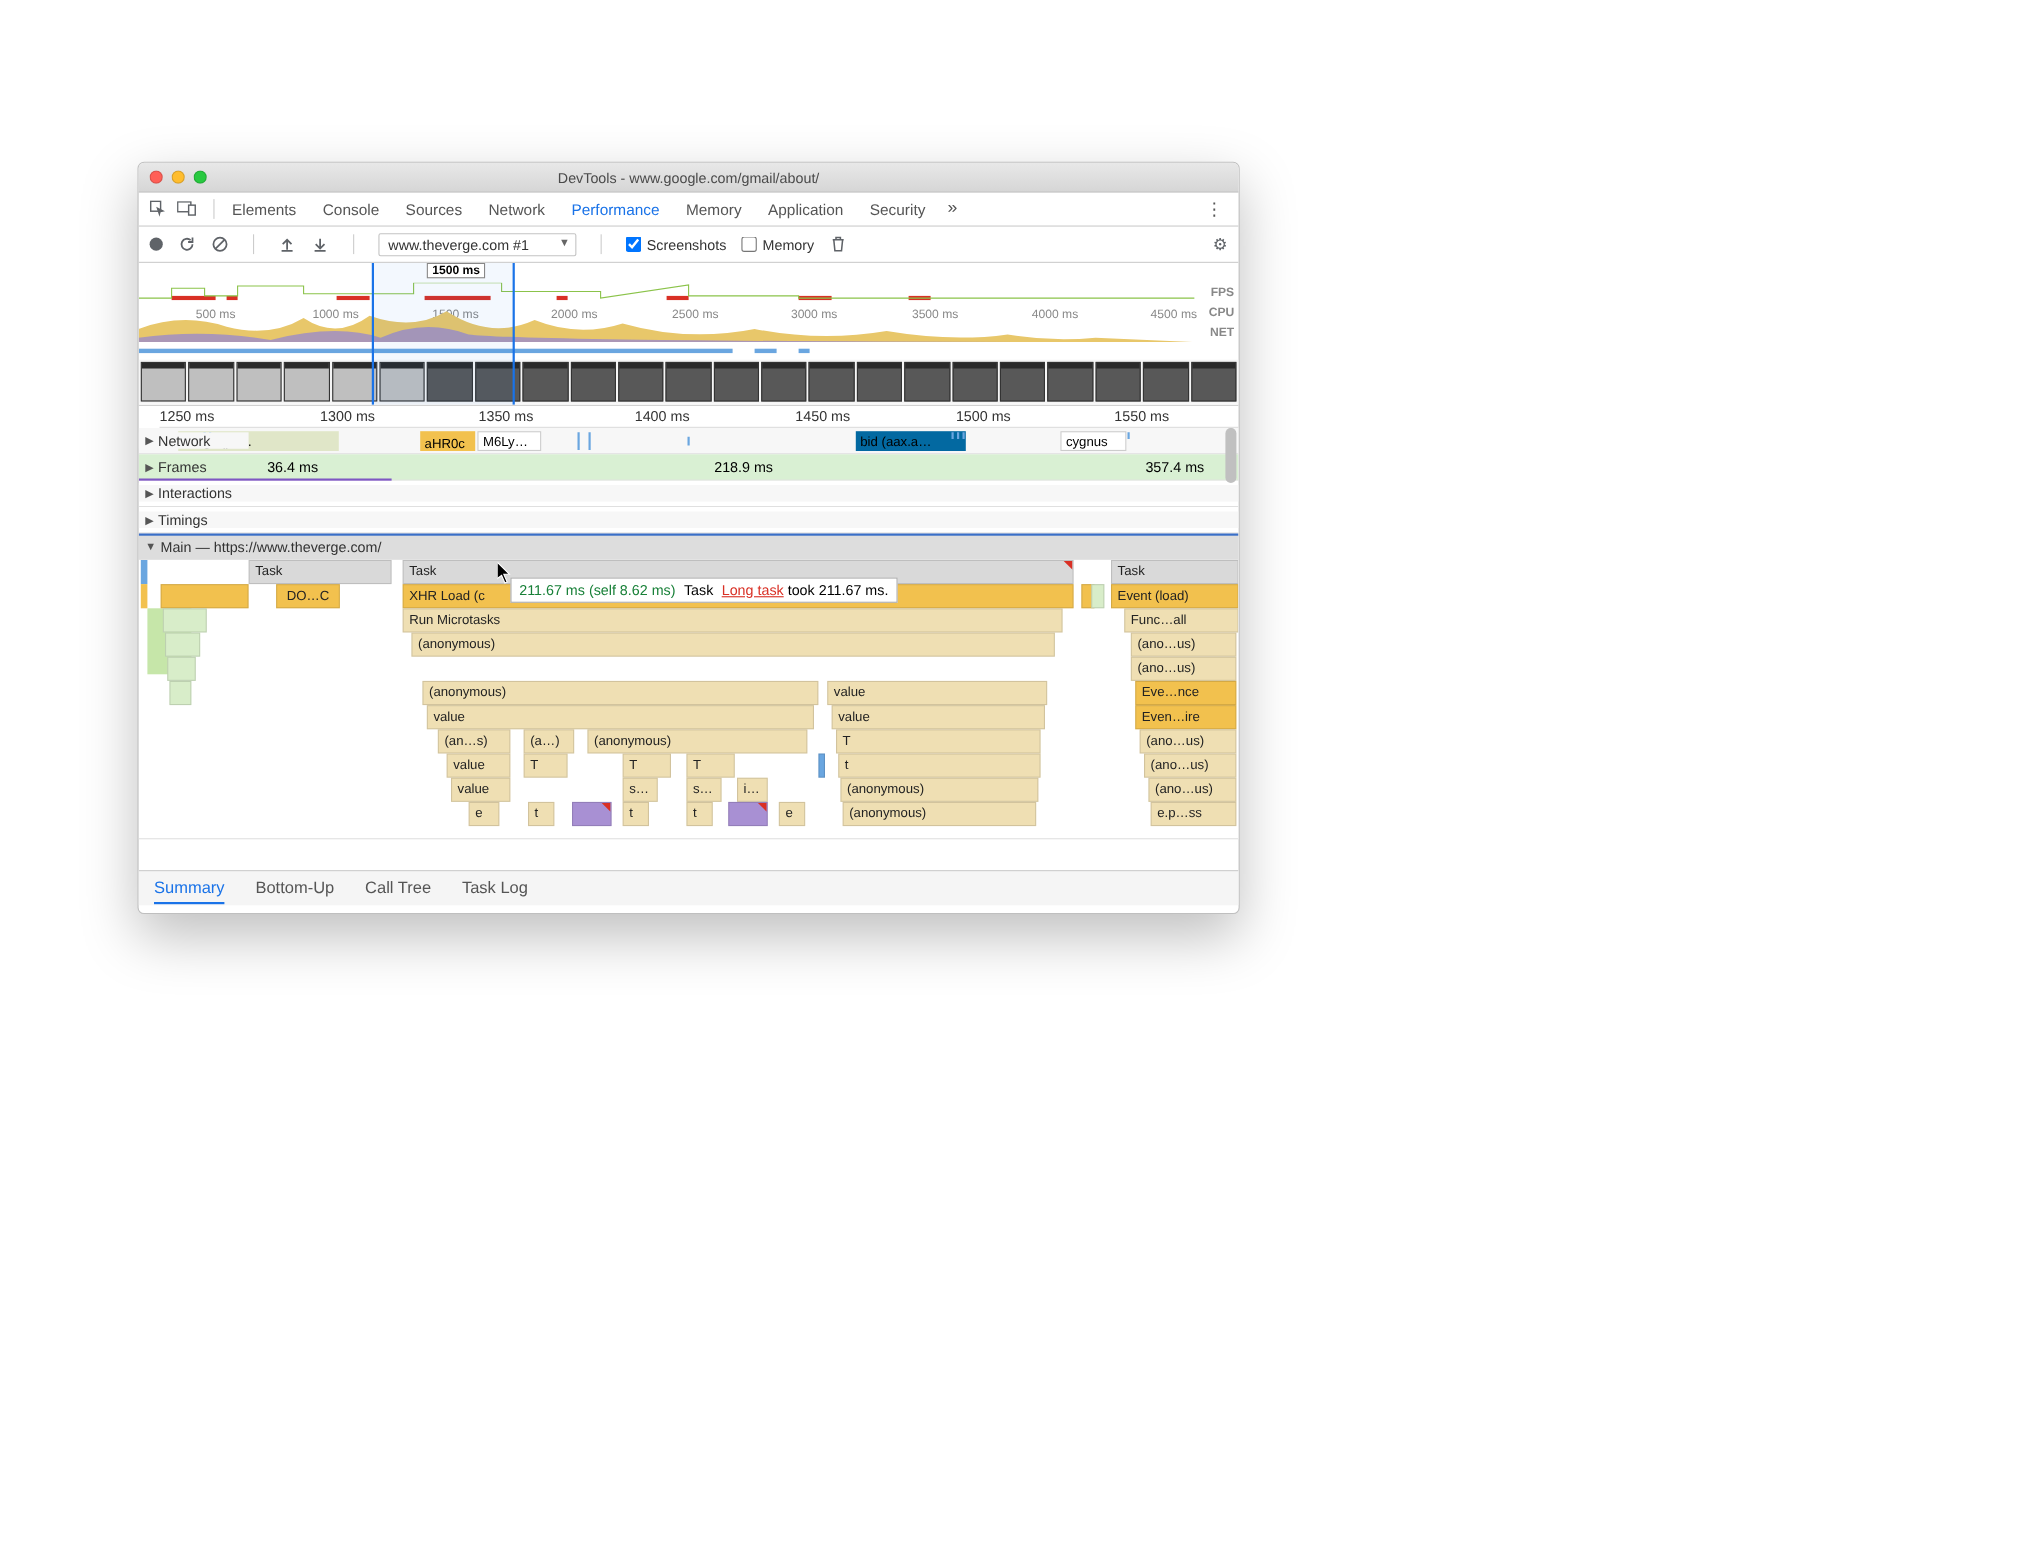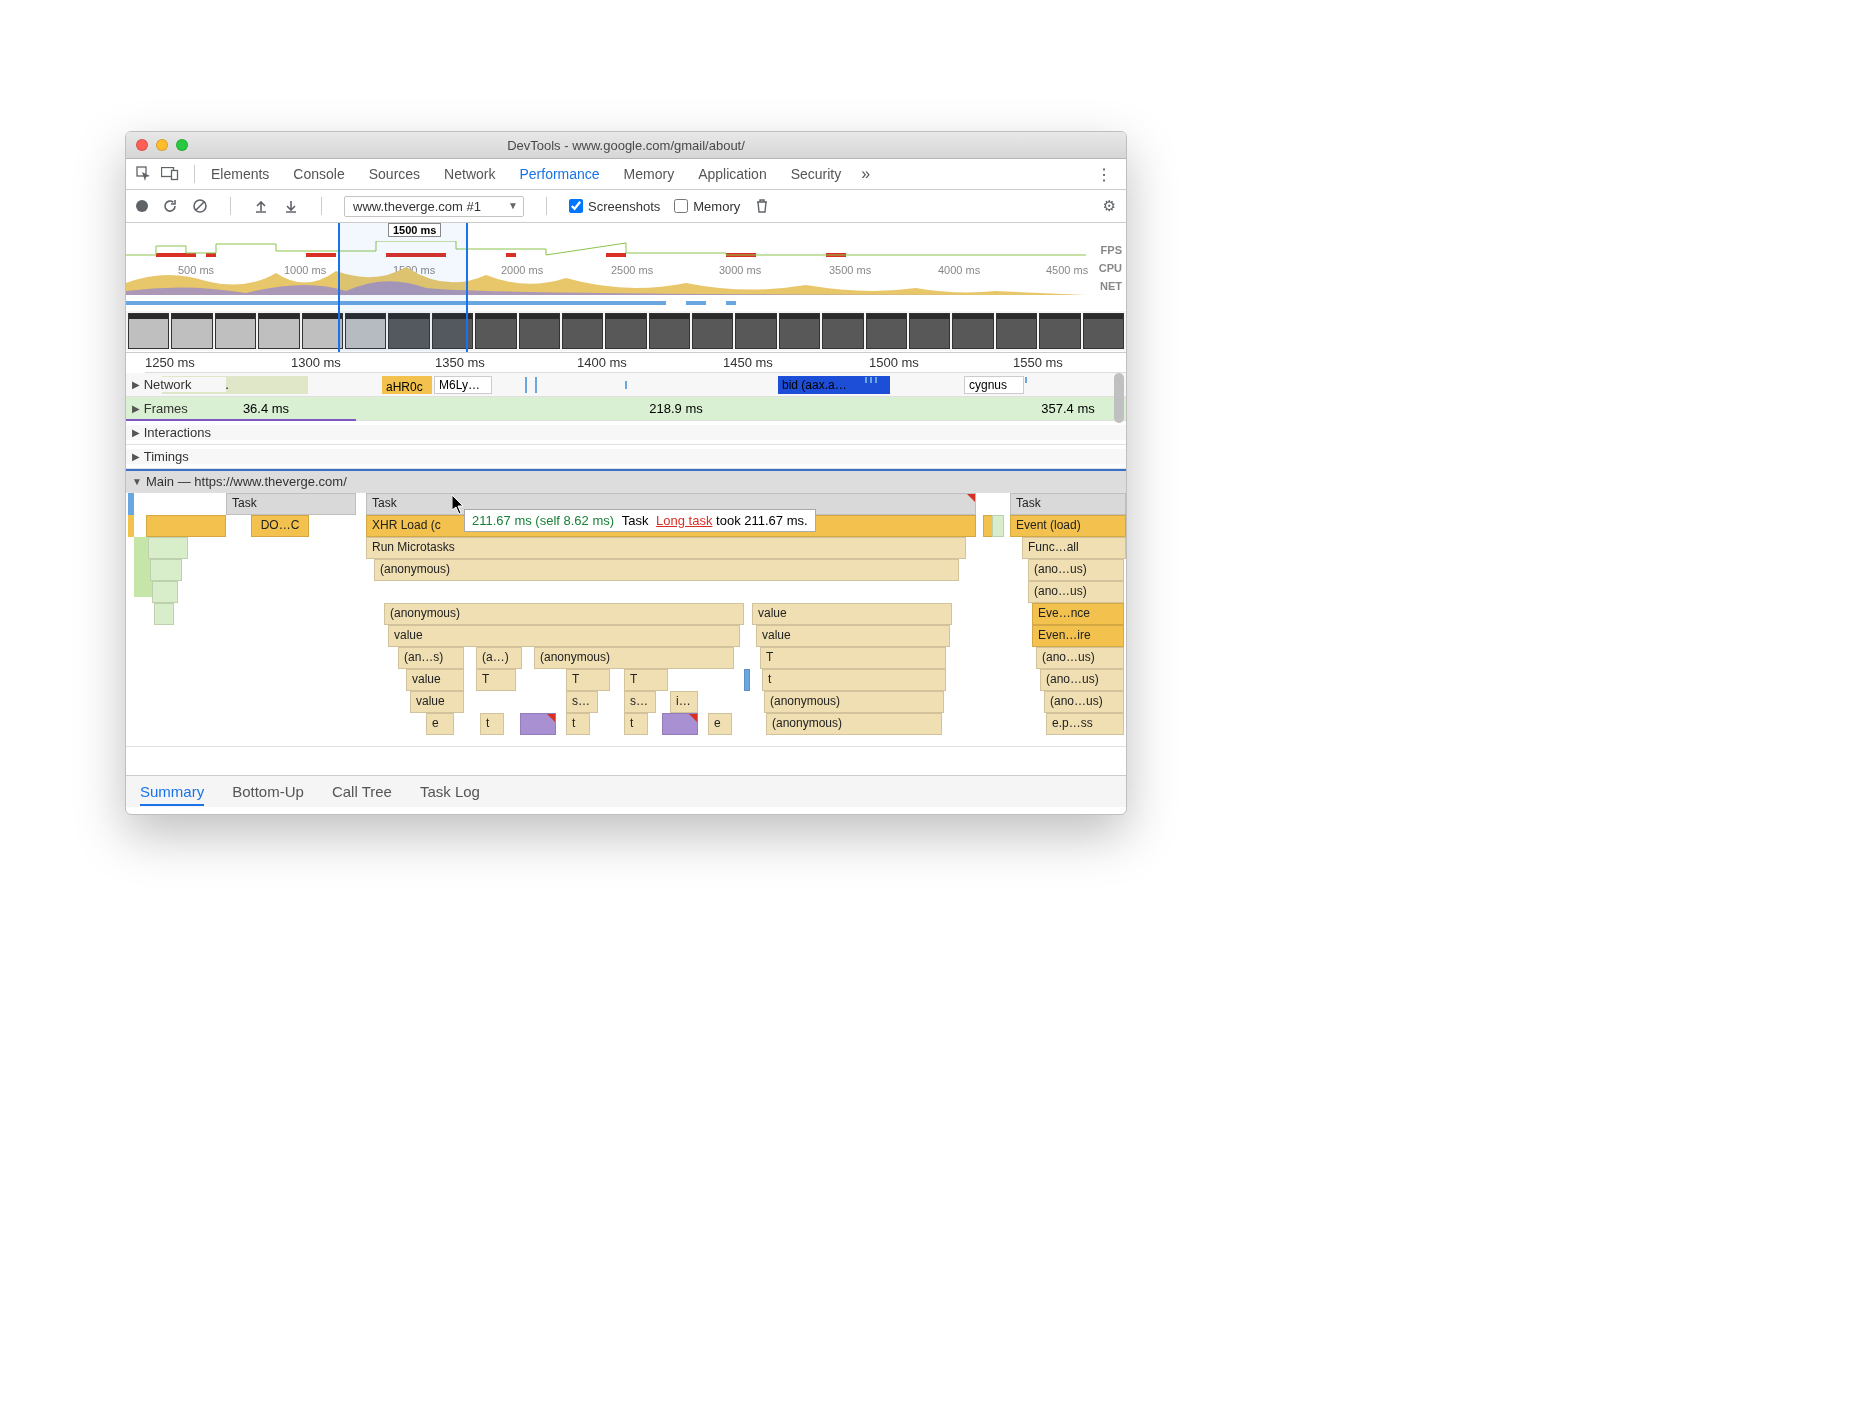--- a/index.html
+++ b/index.html
@@ -1,17 +1,17 @@
 <!DOCTYPE html>
 <html><head>
 <meta charset="utf-8">
 <style>
 * { box-sizing: border-box; margin: 0; padding: 0; font-family: -apple-system, "Helvetica Neue", Arial, sans-serif; }
 body { background: #fff; width: 1856px; height: 1404px; position: relative; }
-.window { position: absolute; left: 125px; top: 131px; width: 1002px; height: 684px; background: #fff; border: 1px solid #bfbfbf; border-radius: 6px; box-shadow: 0 20px 50px rgba(0,0,0,0.25); overflow: hidden; }
+.window { position: absolute; left: 125px; top: 147px; width: 1002px; height: 684px; background: #fff; border: 1px solid #bfbfbf; border-radius: 6px; box-shadow: 0 20px 50px rgba(0,0,0,0.25); overflow: hidden; }
 
 
 .titlebar { height: 27px; background: linear-gradient(#e8e8e8,#d6d6d6); display: flex; align-items: center; border-bottom: 1px solid #b5b5b5; position: relative; }
 .traffic { display: flex; gap: 8px; margin-left: 10px; }
 .dot { width: 12px; height: 12px; border-radius: 50%; border: 0.5px solid rgba(0,0,0,0.15); }
 .dot.red { background: #ff5f57; }
 .dot.yellow { background: #ffbd2e; }
 .dot.green { background: #28c940; }
 .title-text { position: absolute; left: 0; right: 0; text-align: center; font-size: 13px; color: #4a4a4a; pointer-events: none; }
 
@@ -321,21 +321,21 @@
         </div>
       <div class="net-band" style="left:36px;width:146px;background:#e0e6c8;">
           <span>xel.gif (px…</span>
         </div>
       <div class="net-band" style="left:256px;width:50px;background:#f2c14e;align-items:flex-end;">
           <span>aHR0c</span>
         </div>
       <div class="net-band" style="left:308px;width:58px;background:#fff;border:1px solid #ccc;">
           <span>M6Ly…</span>
         </div>
-      <div class="net-band" style="left:652px;width:112px;background:#1d4ed8;">
+      <div class="net-band" style="left:652px;width:100px;background:#0369a1;">
           <span>bid (aax.a…</span>
         </div>
       <div class="net-band" style="left:838px;width:60px;background:#fff;border:1px solid #ccc;">
           <span>cygnus</span>
         </div>
 
       <svg style="position:absolute;left:0;top:0;width:100%;height:100%;pointer-events:none">
           <g stroke="#6aa6e0" stroke-width="2">
             <line x1="60" y1="4" x2="60" y2="10"></line>
             <line x1="65" y1="4" x2="65" y2="10"></line>

